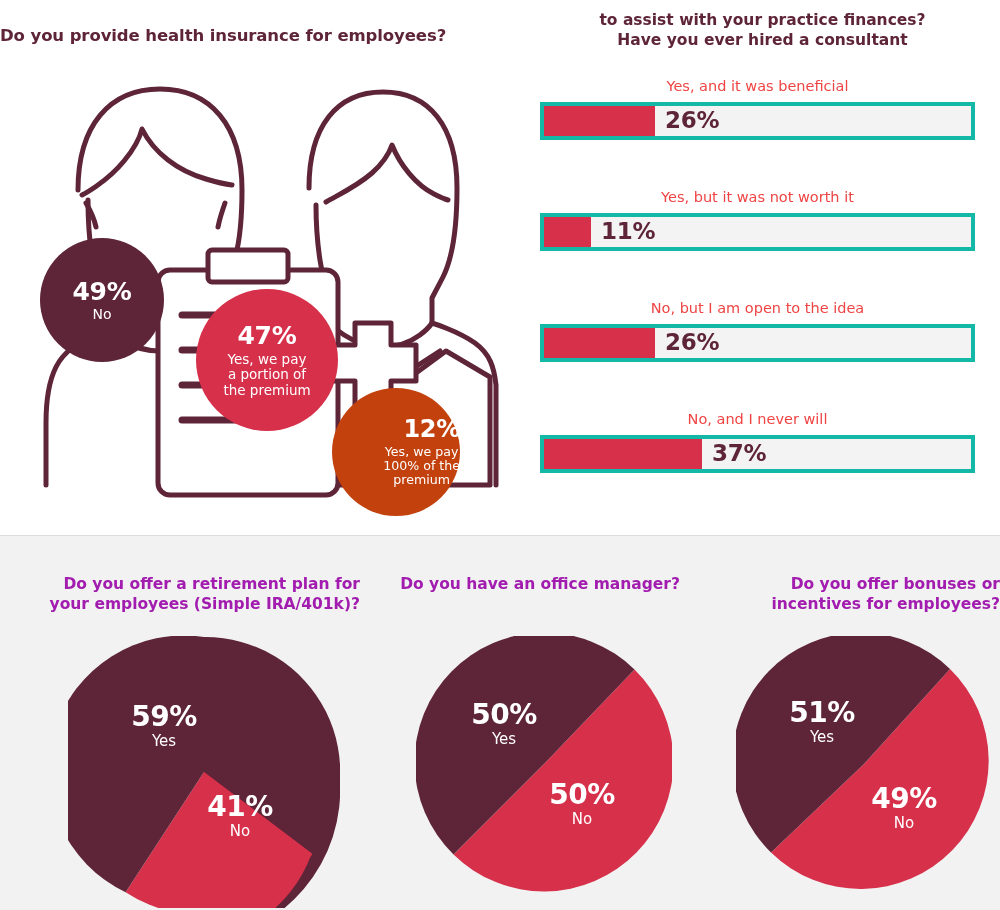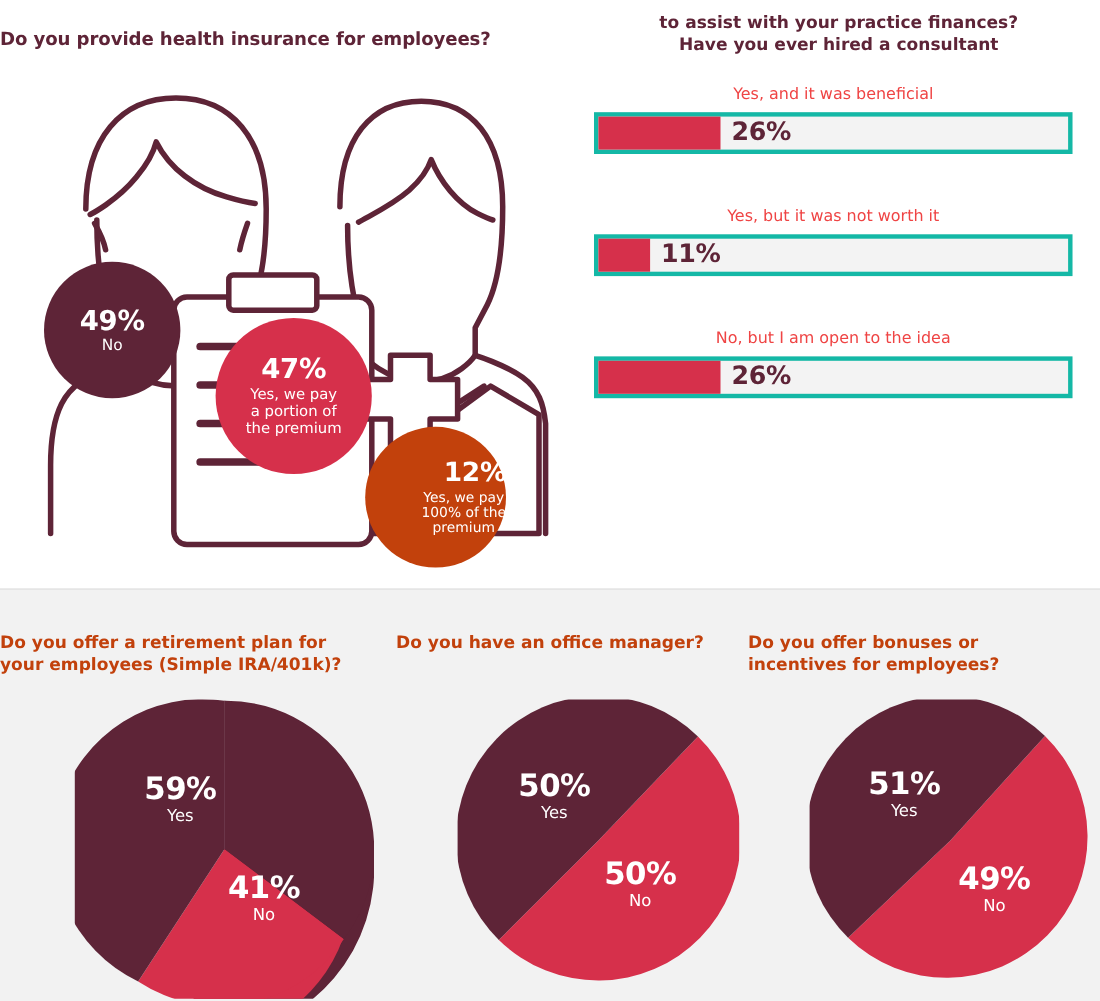--- a/index.html
+++ b/index.html
@@ -66,21 +66,21 @@
   }
 
   
   .panel-bottom {
     position: absolute; left: 0; top: 535px; width: 1000px; height: 375px;
     background: #F2F2F2; border-top: 1px solid #DDDDDD;
   }
   .pie-col { position: absolute; top: 0; height: 375px; }
   .pie-title {
     position: absolute; top: 38px; width: 100%;
-    text-align: left; color: #c2410c;
+    text-align: right; color: #a21caf;
     font-size: 15.5px; font-weight: bold; line-height: 1.3;
   }
   .pie-wrap { position: absolute; left: 50%; transform: translateX(-50%); padding-left: 48px; }
   .pie-wrap svg { display: block; }
   .slice-text { fill: #ffffff; text-anchor: middle; font-family: "DejaVu Sans","Liberation Sans",sans-serif; }
   .slice-pct { font-size: 28px; font-weight: bold; letter-spacing: -0.5px; }
   .slice-lbl { font-size: 15px; }
 </style>
 </head>
 <body>
@@ -170,20 +170,27 @@
     </div>
 
     <div class="bar-group" style="top:300px;">
       <div class="bar-label">No, but I am open to the idea</div>
       <div class="bar-track">
         <div class="bar-fill" style="width: 26%;"></div>
         <div class="bar-value" style="left: calc(26% + 10px);">26%</div>
       </div>
     </div>
 
+    <div class="bar-group" style="top:411px;">
+      <div class="bar-label">No, and I never will</div>
+      <div class="bar-track">
+        <div class="bar-fill" style="width: 37%;"></div>
+        <div class="bar-value" style="left: calc(37% + 10px);">37%</div>
+      </div>
+    </div>
   </div>
 
   <div class="panel-bottom">
 
     <div class="pie-col" style="left:0px; width:360px;">
       <div class="pie-title">
         <div>Do you offer a retirement plan for</div>
         <div>your employees (Simple IRA/401k)?</div>
       </div>
       <div class="pie-wrap" style="top:100px;">

